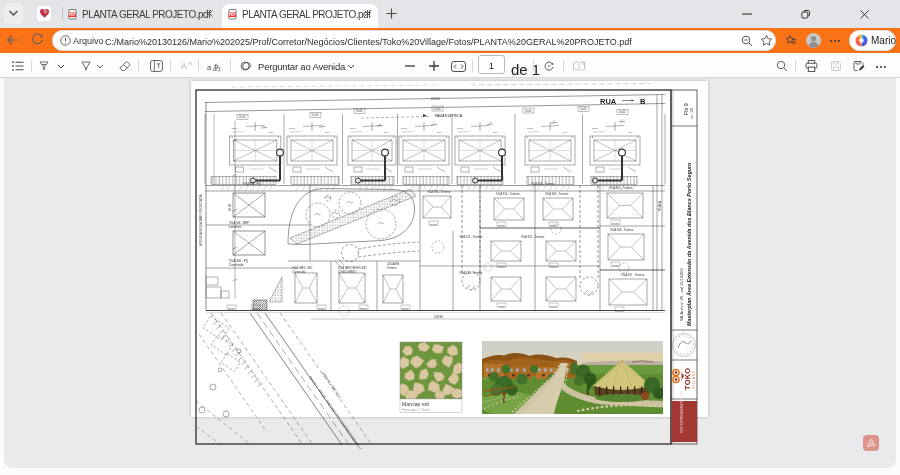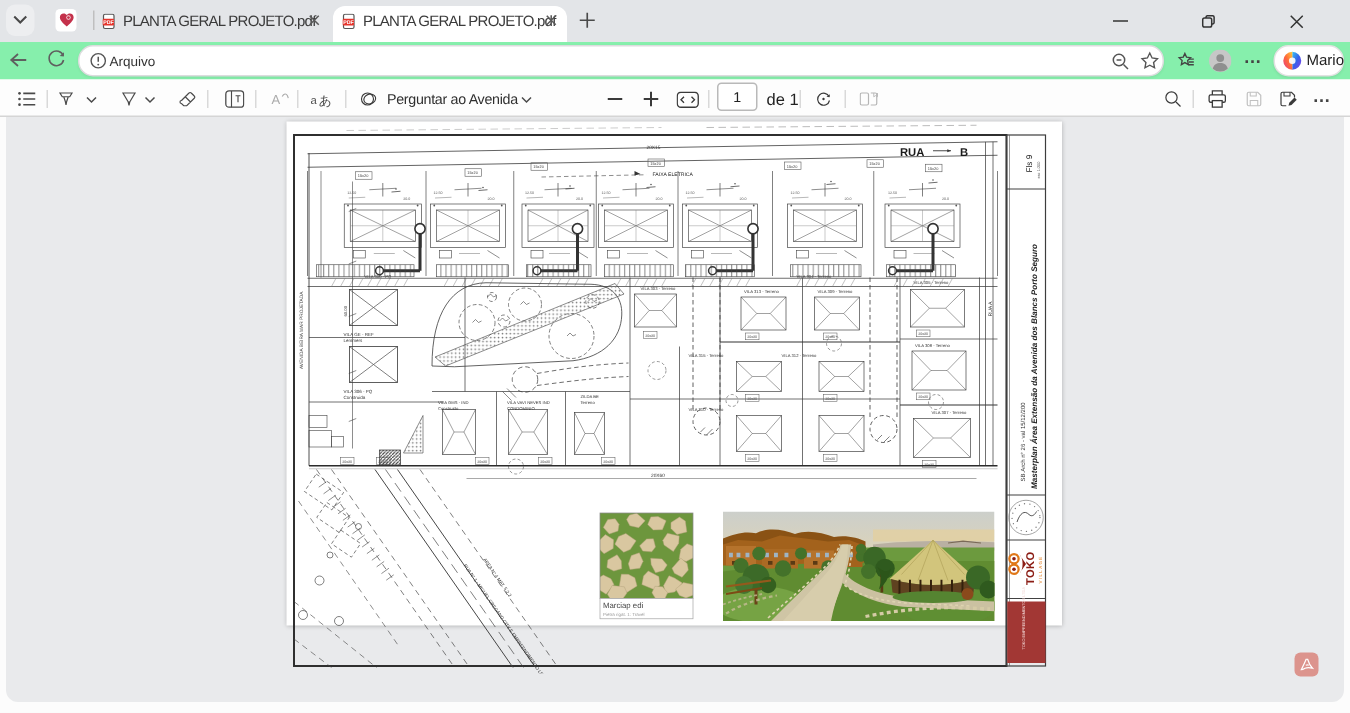--- a/index.html
+++ b/index.html
@@ -1,20 +1,20 @@
 <!DOCTYPE html>
 <html><head>
 <meta charset="utf-8">
 <style>
 * { margin:0; padding:0; box-sizing:border-box; }
 html,body { width:900px; height:475px; overflow:hidden; background:#fff;
   font-family:"Liberation Sans", sans-serif; }
 .abs { position:absolute; }
 #tabbar { position:absolute; left:0; top:0; width:900px; height:28px; background:#e3e5e8; }
-#addr { position:absolute; left:0; top:28px; width:900px; height:25px; background:#86efac; }
+#addr { position:absolute; left:0; top:28px; width:900px; height:25px; background:#f97316; }
 #tools { position:absolute; left:0; top:53px; width:900px; height:25px; background:#fdfdfd; border-bottom:1px solid #d5d5d5; }
 #content { position:absolute; left:0; top:78px; width:900px; height:397px; background:#fcfcfc; }
 #viewer { position:absolute; left:4px; top:0px; width:892px; height:390px; background:#e9eaec; border-radius:0 0 8px 8px; }
 #page { position:absolute; left:187px; top:3px; width:517px; height:336px; background:#ffffff; box-shadow:0 0 3px rgba(0,0,0,.25); }
 .tabtxt { font-size:10px; letter-spacing:-0.5px; color:#3b3b3b; }
 .sep { position:absolute; width:1px; background:#bfbfbf; }
 .tsep { position:absolute; width:1px; background:#d9d9d9; }
 </style>
 </head>
 <body>
@@ -76,20 +76,21 @@
       <path d="M13.8 5.2 A6 6 0 1 0 14 8.6" fill="none" stroke="#5f5f5f" stroke-width="1.3"></path>
       <path d="M14.4 2.2 L14.2 5.8 L10.8 5.4 Z" fill="#5f5f5f"></path>
     </svg>
   <div class="abs" style="left:52px;top:2px;width:724px;height:21px;background:#fff;border:1px solid #dcdcde;border-radius:10px;box-shadow:0 1px 2px rgba(0,0,0,.06);"></div>
   <svg class="abs" style="left:60px;top:7px" width="11" height="11" viewBox="0 0 12 12">
       <circle cx="6" cy="6" r="5.2" fill="none" stroke="#555" stroke-width="1"></circle>
       <path d="M6 3 V6.8" stroke="#555" stroke-width="1.1"></path>
       <circle cx="6" cy="8.8" r="0.7" fill="#555"></circle>
     </svg>
   <div class="abs" style="left:73px;top:8px;font-size:9px;color:#333;">Arquivo</div>
+  <div class="abs" style="left:105px;top:8.5px;font-size:9px;color:#2b2b2b;">C:/Mario%20130126/Mario%202025/Prof/Corretor/Negócios/Clientes/Toko%20Village/Fotos/PLANTA%20GERAL%20PROJETO.pdf</div>
   <svg class="abs" style="left:741px;top:7px" width="12" height="12" viewBox="0 0 12 12">
       <circle cx="5" cy="5" r="3.8" fill="none" stroke="#555" stroke-width="1"></circle>
       <path d="M8 8 L11 11" stroke="#555" stroke-width="1"></path>
       <path d="M3.4 5 H6.6" stroke="#555" stroke-width="1"></path>
     </svg>
   <svg class="abs" style="left:760px;top:6px" width="13" height="13" viewBox="0 0 24 24">
       <path d="M12 2.5 L14.9 8.6 L21.5 9.5 L16.7 14.1 L17.9 20.7 L12 17.5 L6.1 20.7 L7.3 14.1 L2.5 9.5 L9.1 8.6 Z" fill="none" stroke="#555" stroke-width="1.7"></path>
     </svg>
   <svg class="abs" style="left:784px;top:6px" width="14" height="13" viewBox="0 0 24 24">
       <path d="M10 3 L12 7.5 L17 8.2 L13.4 11.7 L14.3 16.7 L10 14.3 L5.7 16.7 L6.6 11.7 L3 8.2 L8 7.5 Z" fill="none" stroke="#444" stroke-width="1.7"></path>
@@ -176,21 +177,21 @@
   <svg class="abs" style="left:429px;top:8px" width="10" height="10" viewBox="0 0 10 10">
       <path d="M5 0 V10 M0 5 H10" stroke="#3a3a3a" stroke-width="1.3"></path>
     </svg>
   <svg class="abs" style="left:451px;top:8px" width="15" height="11" viewBox="0 0 30 22">
       <rect x="1" y="1" width="28" height="20" rx="5" fill="none" stroke="#3a3a3a" stroke-width="1.8"></rect>
       <path d="M10 7 L6 11 L10 15 M20 7 L24 11 L20 15" fill="none" stroke="#3a3a3a" stroke-width="1.8"></path>
     </svg>
   <div class="tsep" style="left:472px;top:7px;height:12px;"></div>
   <div class="abs" style="left:478px;top:2px;width:27px;height:19px;background:#fff;border:1px solid #b9b9b9;border-radius:3px;"></div>
   <div class="abs" style="left:478px;top:7px;width:27px;text-align:center;font-size:9.5px;color:#222;">1</div>
-  <div class="abs" style="left:511px;top:8px;font-size:11px;color:#222;">de 1</div>
+  <div class="abs" style="left:511px;top:8px;font-size:15px;color:#222;">de 1</div>
   <div class="tsep" style="left:533px;top:7px;height:12px;"></div>
   <svg class="abs" style="left:543px;top:7px" width="12" height="12" viewBox="0 0 24 24">
       <path d="M19.5 9 A8 8 0 1 0 20 14" fill="none" stroke="#3a3a3a" stroke-width="1.6"></path>
       <path d="M20.5 5.5 L20 9.5 L16 9 Z" fill="#3a3a3a"></path>
       <circle cx="12" cy="12" r="1.6" fill="#3a3a3a"></circle>
     </svg>
   <div class="tsep" style="left:563px;top:7px;height:12px;"></div>
   <svg class="abs" style="left:573px;top:7px" width="13" height="12" viewBox="0 0 26 22">
       <rect x="1" y="3" width="11" height="16" rx="2" fill="none" stroke="#b5b5b5" stroke-width="1.6"></rect>
       <path d="M15 3 H21 A2 2 0 0 1 23 5 V17 A2 2 0 0 1 21 19 H15" fill="none" stroke="#b5b5b5" stroke-width="1.6"></path>

